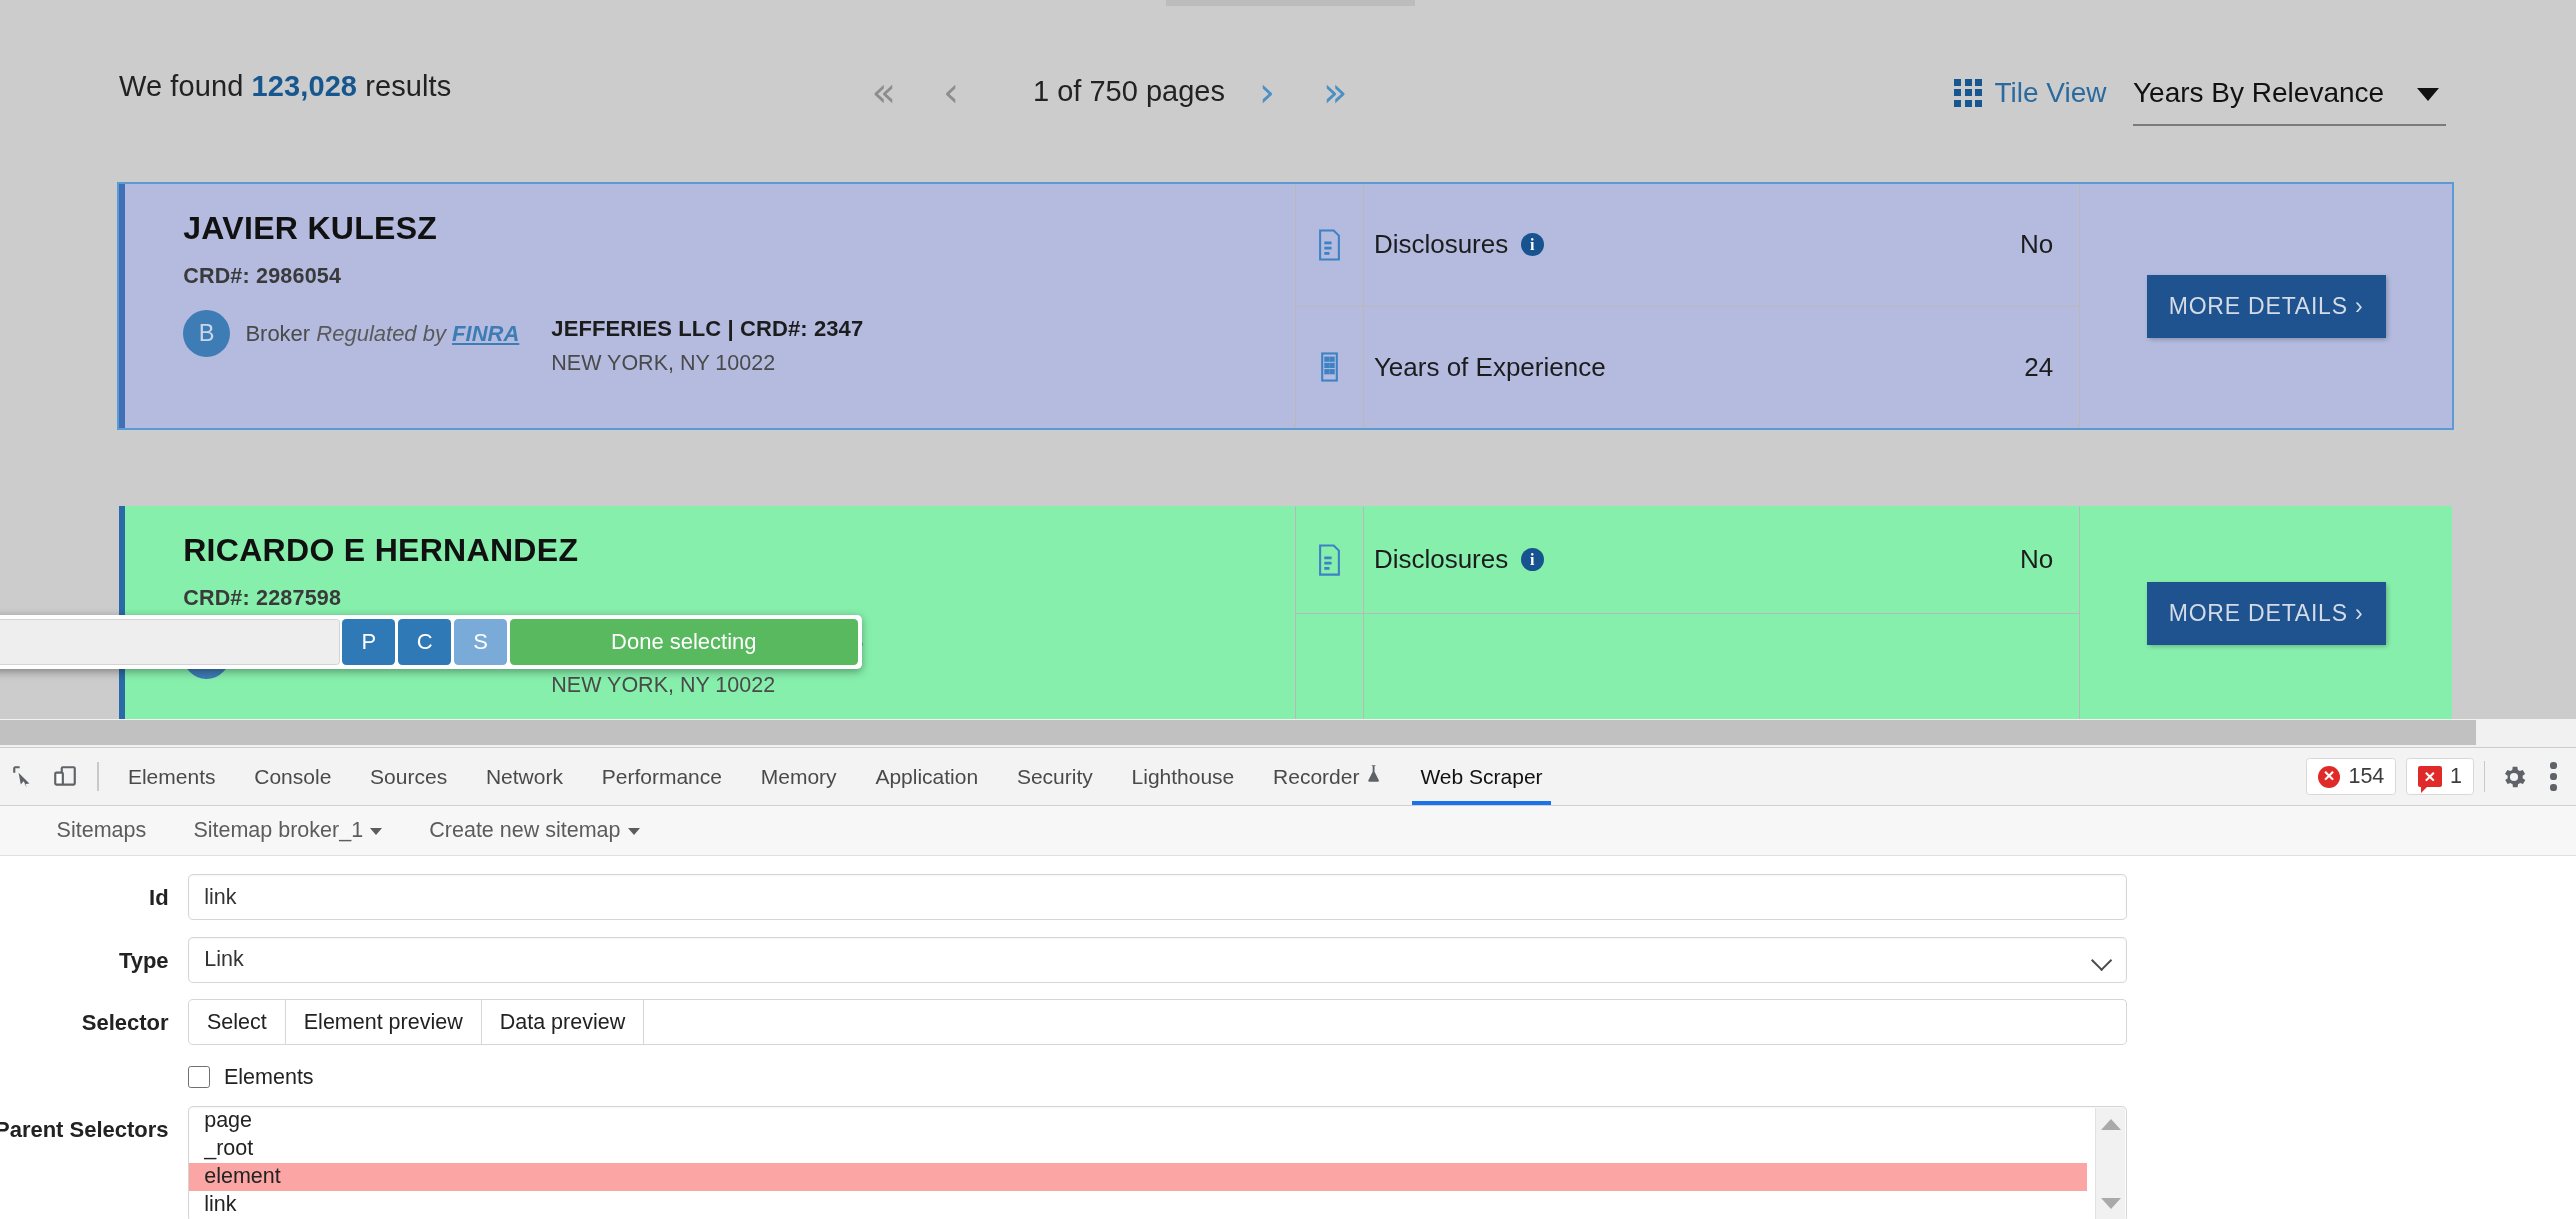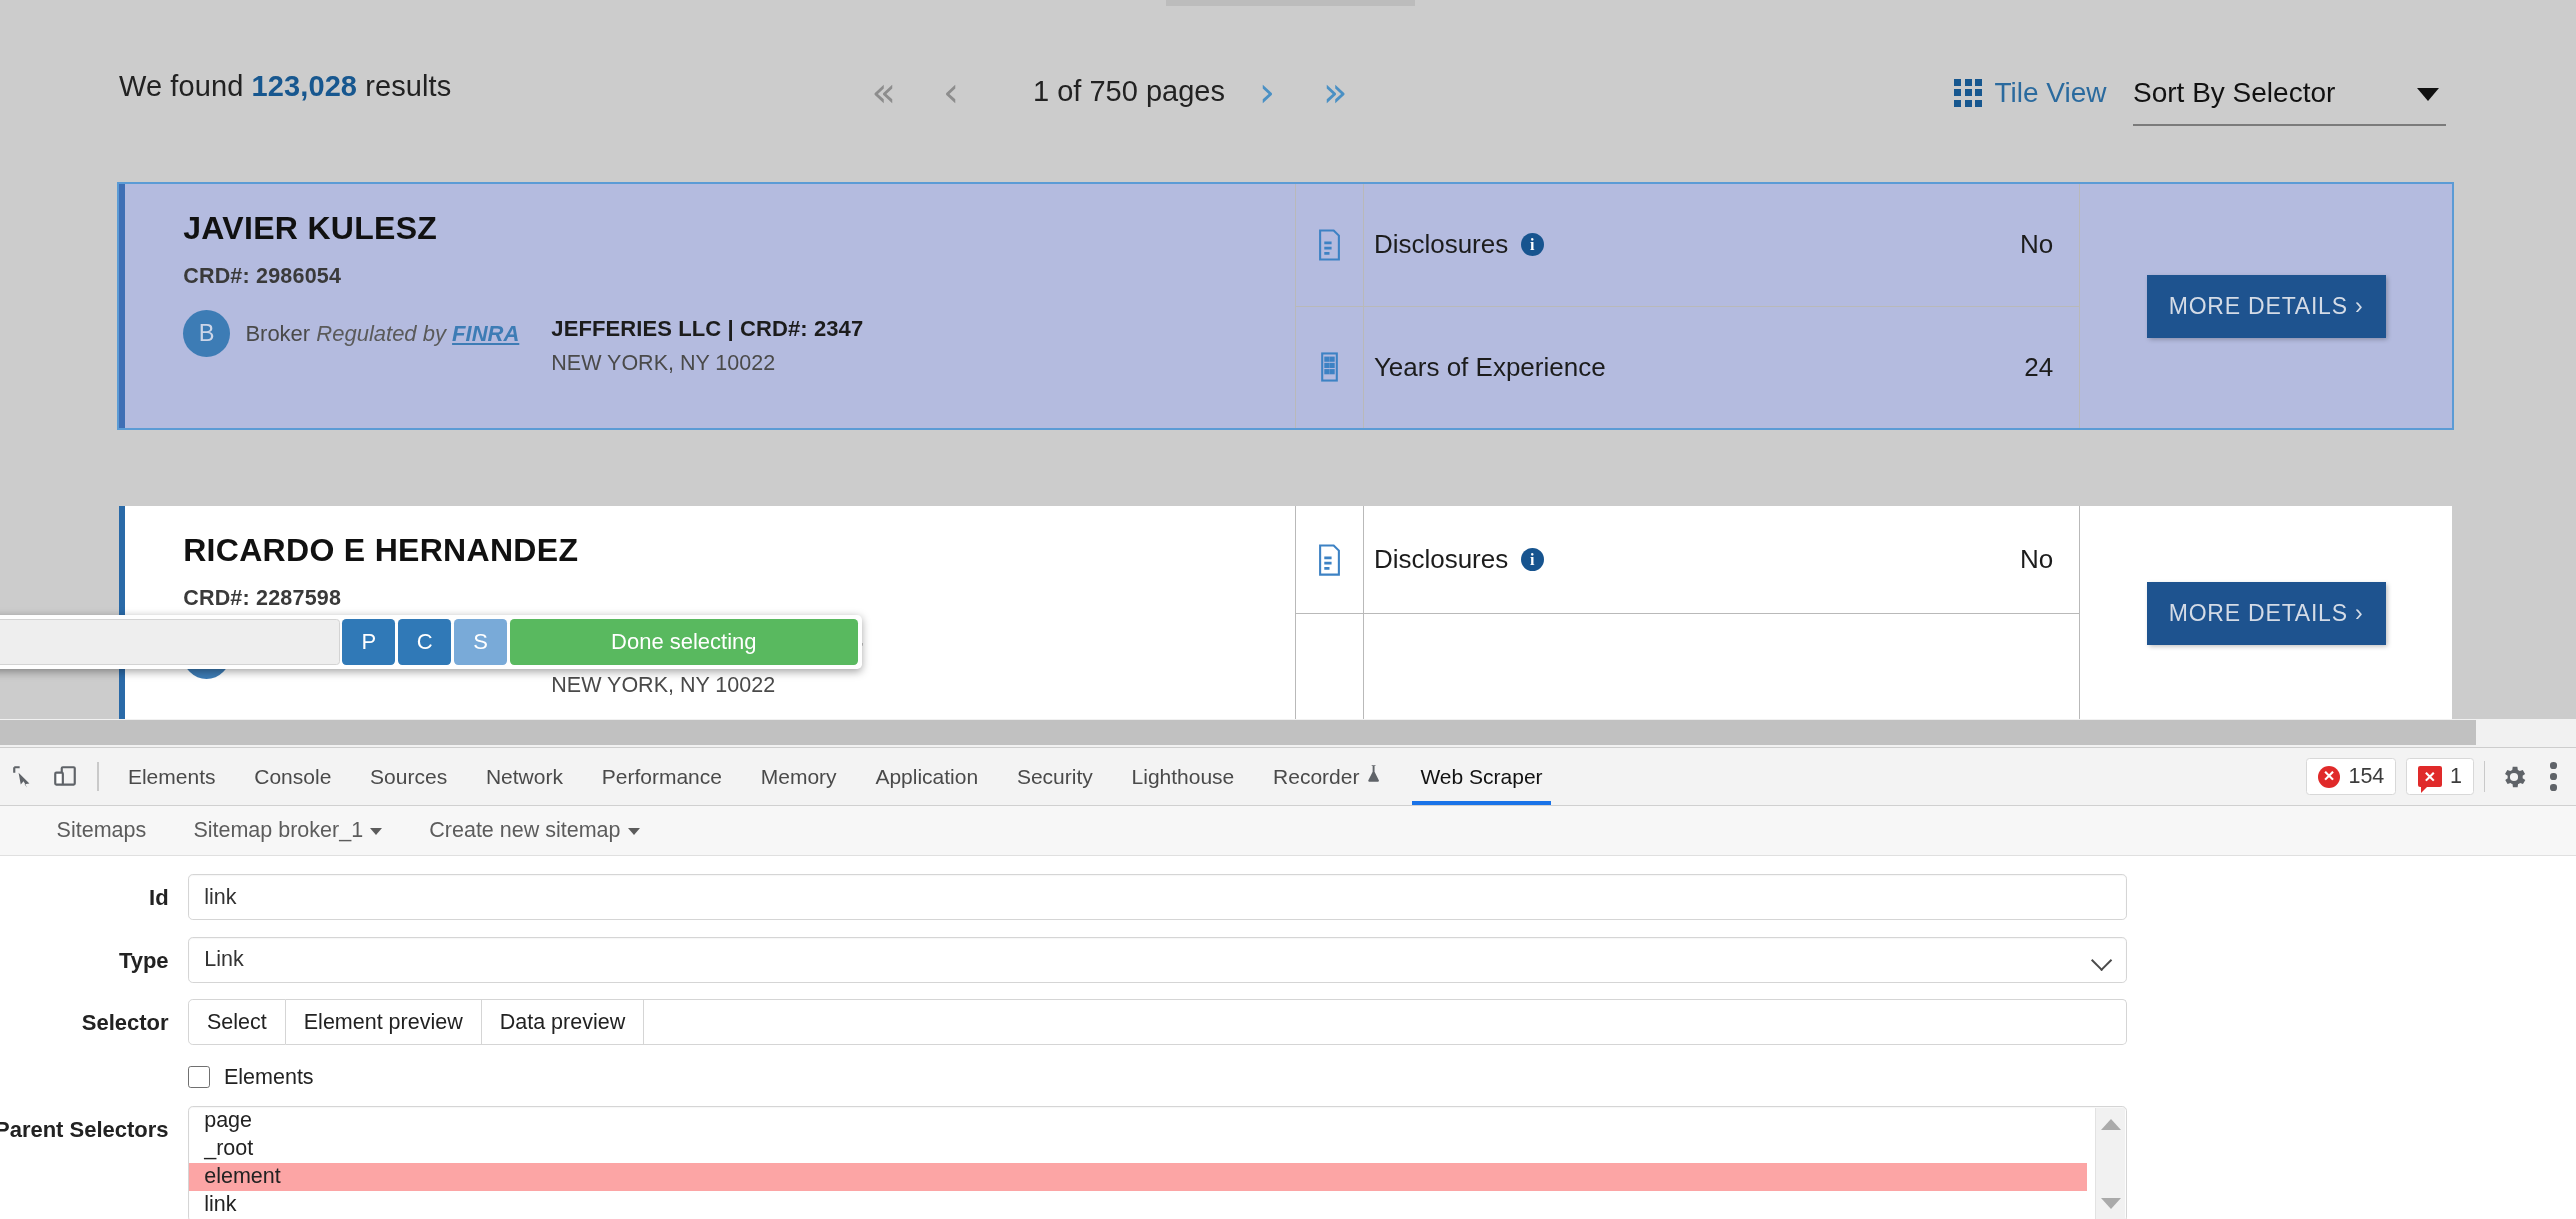--- a/index.html
+++ b/index.html
@@ -66,21 +66,21 @@
   .sort-text { position: absolute; left: 0; top: 4.2px; font-size: 28px; color: #111; }
   .sort-caret {
     position: absolute; right: 7px; top: 15.2px;
     width: 0; height: 0; border-left: 11.8px solid transparent;
     border-right: 11.8px solid transparent; border-top: 13px solid #111;
   }
 
   
   .card {
     position: absolute; left: 119px; width: 2333px;
-    background: #ffffff;
+    background: #86efac;
     display: flex;
   }
   .card.selected {
     background: #b4bbdf;
     outline: 2.8px solid #5b9bd5;
     outline-offset: 0;
   }
   .card .accent { width: 6.2px; background: #2a6aa8; flex: none; }
   .card.selected .accent { background: #3f6fb5; }
 
@@ -346,21 +346,21 @@
           <i></i>
           <i></i>
           <i></i>
           <i></i>
           <i></i>
       </span>
       <span class="tile-label">Tile View</span>
     </div>
 
     <div class="sort-wrap">
-      <span class="sort-text">Sort By Selector</span>
+      <span class="sort-text">Years By Relevance</span>
       <span class="sort-caret"></span>
     </div>
   </div>
 
   <div class="card selected" style="top:184px;height:244px;">
     <div class="accent"></div>
     <div class="card-main">
       <div class="broker-name">JAVIER KULESZ</div>
       <div class="broker-crd">CRD#: 2986054</div>
       <div class="broker-row">

